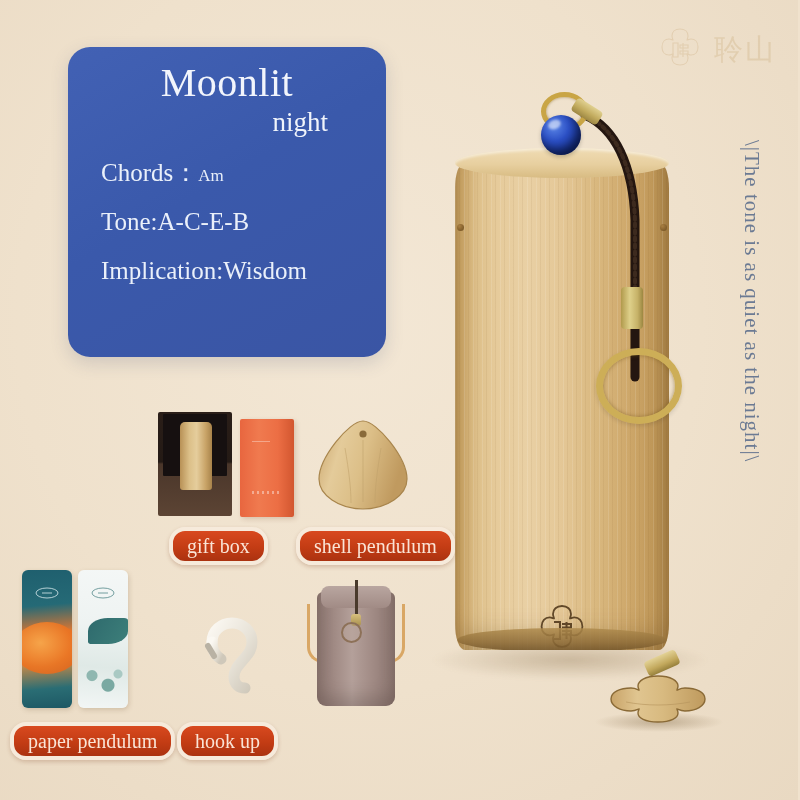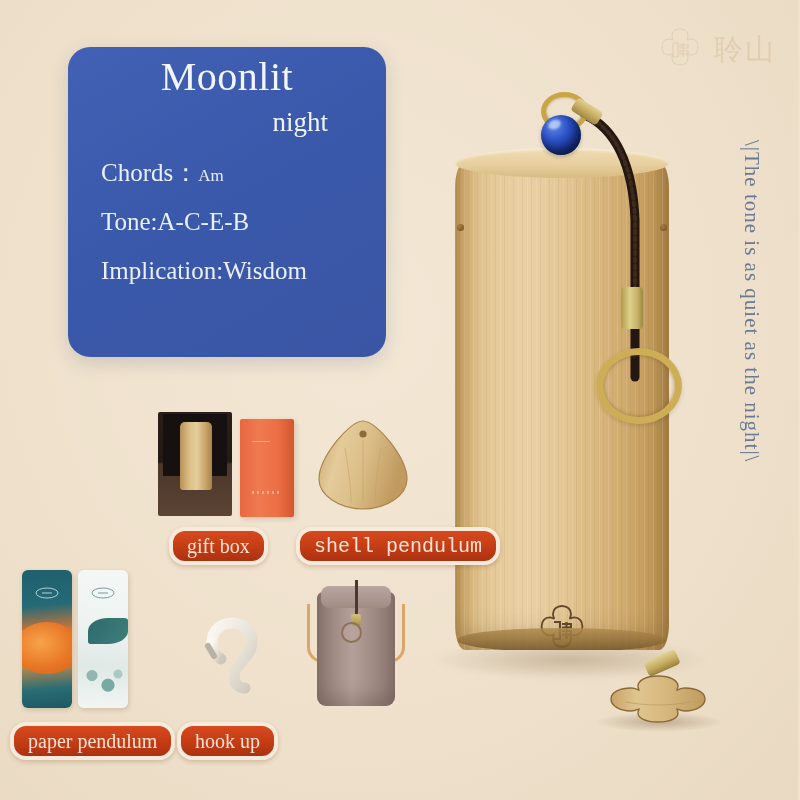--- a/index.html
+++ b/index.html
@@ -21,21 +21,21 @@
 
   
   .info-card{
     position:absolute;left:68px;top:47px;width:318px;height:310px;
     background:linear-gradient(150deg,#4261b4 0%,#3a59ab 45%,#3a55a4 100%);
     border-radius:22px;
     box-shadow:0 6px 18px rgba(60,70,110,.18);
     color:#eef2fa;
     padding:0;
   }
-  .ic-title{position:absolute;left:0;right:0;top:6px;text-align:center;
+  .ic-title{position:absolute;left:0;right:0;top:12px;text-align:center;
     font-size:40px;letter-spacing:.5px;color:#f2f5fc;}
   .ic-sub{position:absolute;right:58px;top:60px;font-size:27px;color:#f0f4fb;}
   .ic-lines{position:absolute;left:33px;top:113px;right:14px;}
   .ic-line{font-size:25px;line-height:1.0;margin-bottom:24px;color:#eaf0fa;white-space:nowrap;}
   .ic-line .sm{font-size:17px;}
 
   
   .slogan{
     position:absolute;right:34px;top:140px;height:500px;
     writing-mode:vertical-rl;
@@ -320,17 +320,17 @@
     <div class="bag-cordL"></div>
     <div class="bag-cordR"></div>
     <div class="bag-body"></div>
     <div class="bag-top"></div>
     <div class="bag-string"></div>
     <div class="bag-bead"></div>
     <div class="bag-tag"></div>
   </div>
 
   <div class="pill" style="left:169px;top:527px;">gift box</div>
-  <div class="pill" style="left:296px;top:527px;font-family:Liberation Mono, monospace;">shell pendulum</div>
+  <div class="pill" style="left:296px;top:527px;">shell pendulum</div>
   <div class="pill" style="left:10px;top:722px;">paper pendulum</div>
   <div class="pill" style="left:177px;top:722px;">hook up</div>
 
 </div>
 
 </body></html>

